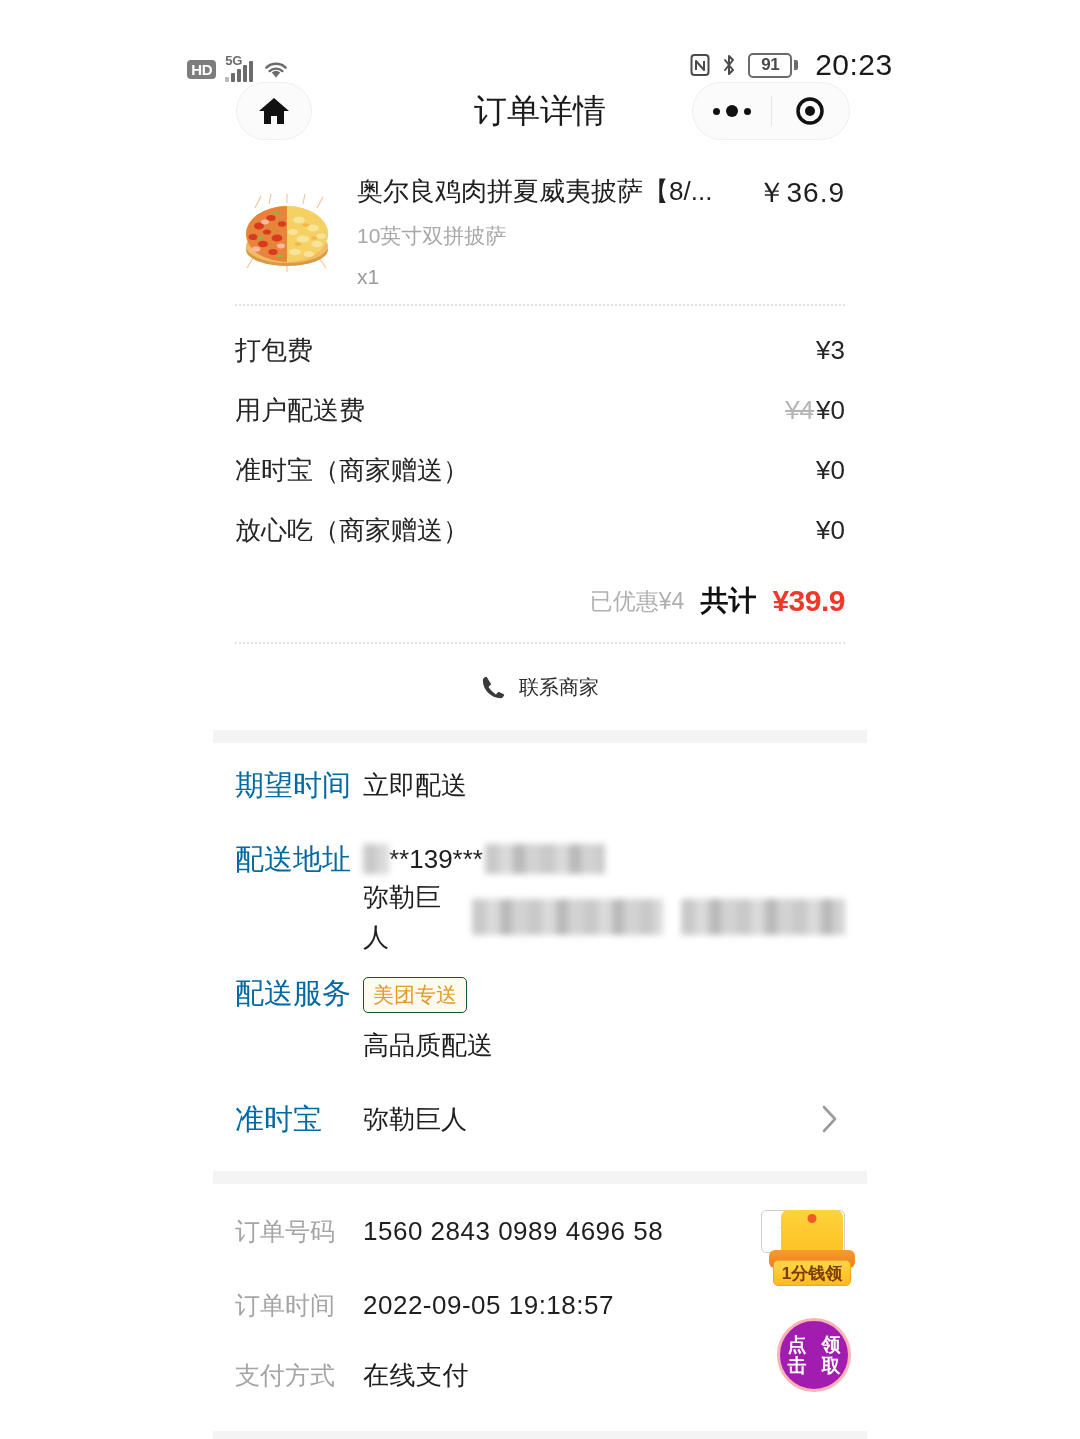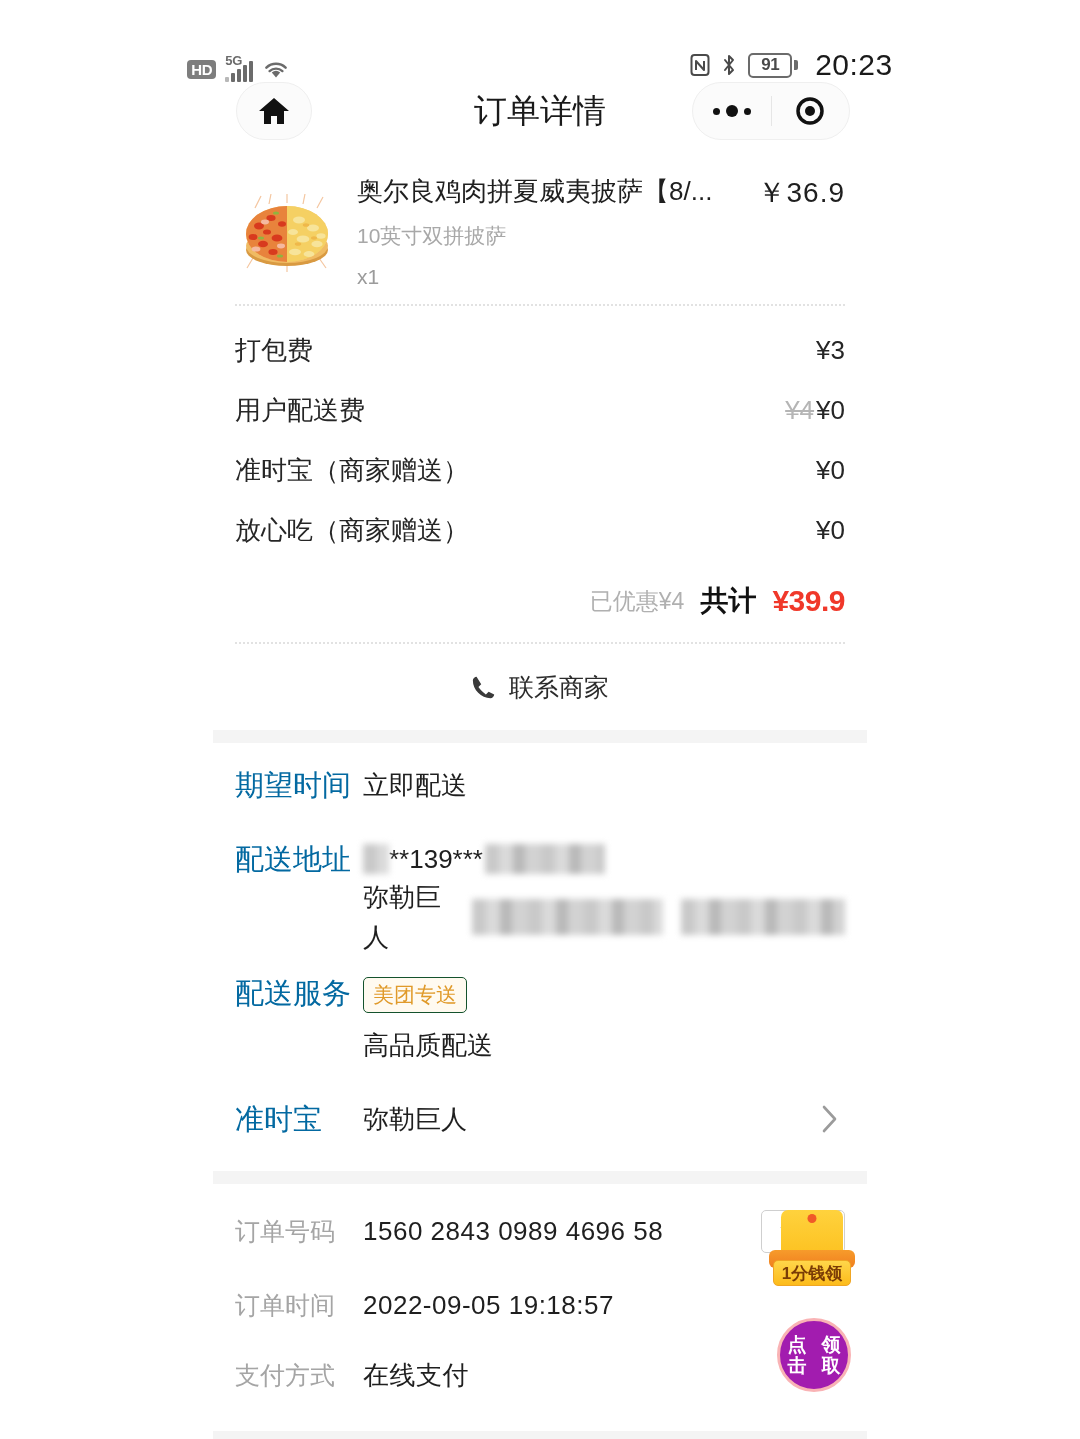--- a/index.html
+++ b/index.html
@@ -147,21 +147,21 @@
     display: flex; align-items: center; justify-content: flex-end;
     padding: 16px 22px 22px 22px; gap: 16px;
   }
   .total-saved { font-size: 23px; color: #b0b0b0; }
   .total-label { font-size: 28px; color: #111; font-weight: bold; }
   .total-amount { font-size: 30px; color: #f0382a; font-weight: bold; letter-spacing: -0.5px; }
 
   .contact-row {
     height: 86px; display: flex; align-items: center; justify-content: center; gap: 12px;
   }
-  .contact-text { font-size: 25px; color: #2b2b2b; font-weight: 500; }
+  .contact-text { font-size: 20px; color: #2b2b2b; font-weight: 500; }
 
   
   .info-block { padding: 22px 22px 26px 22px; }
   .info-row { display: flex; align-items: flex-start; margin-bottom: 34px; }
   .info-row:last-child { margin-bottom: 6px; }
   .info-key {
     width: 128px; flex: 0 0 128px; font-size: 29px; color: #0369a1; line-height: 40px;
   }
   .info-val { flex: 1; font-size: 26px; color: #1f1f1f; line-height: 40px; min-width: 0; }
   .info-val.clickable { display: flex; align-items: center; justify-content: space-between; }

